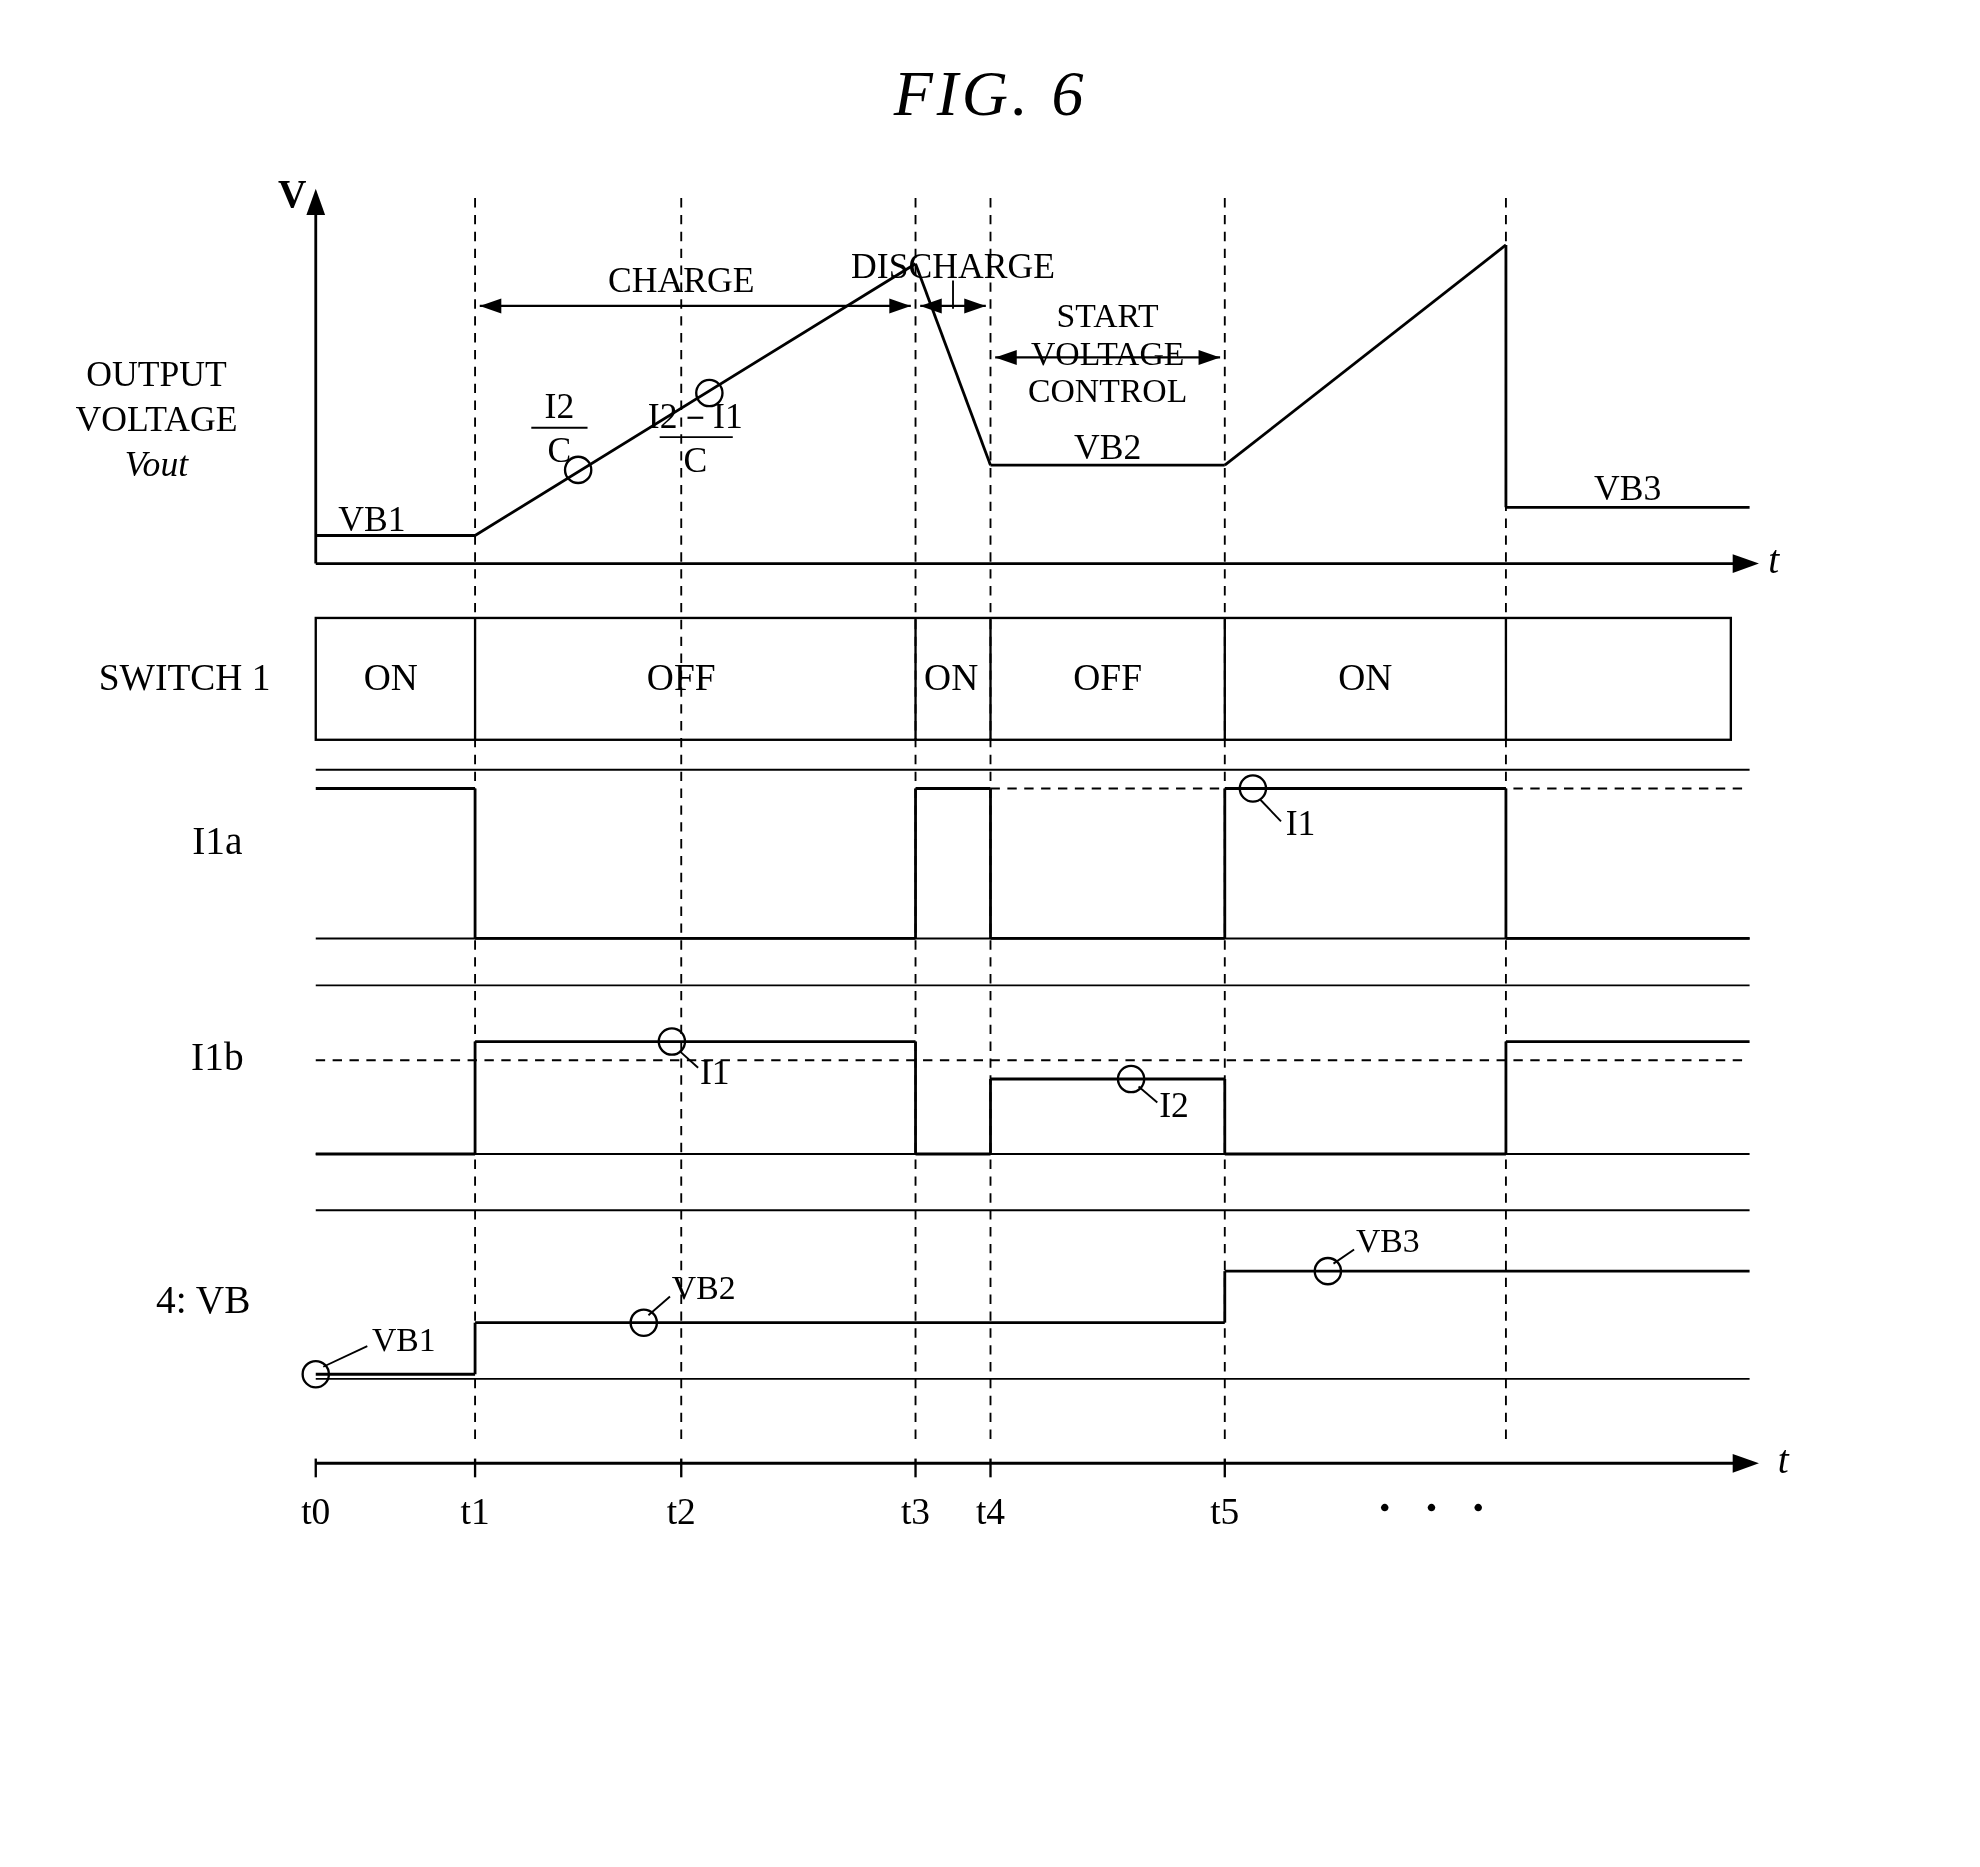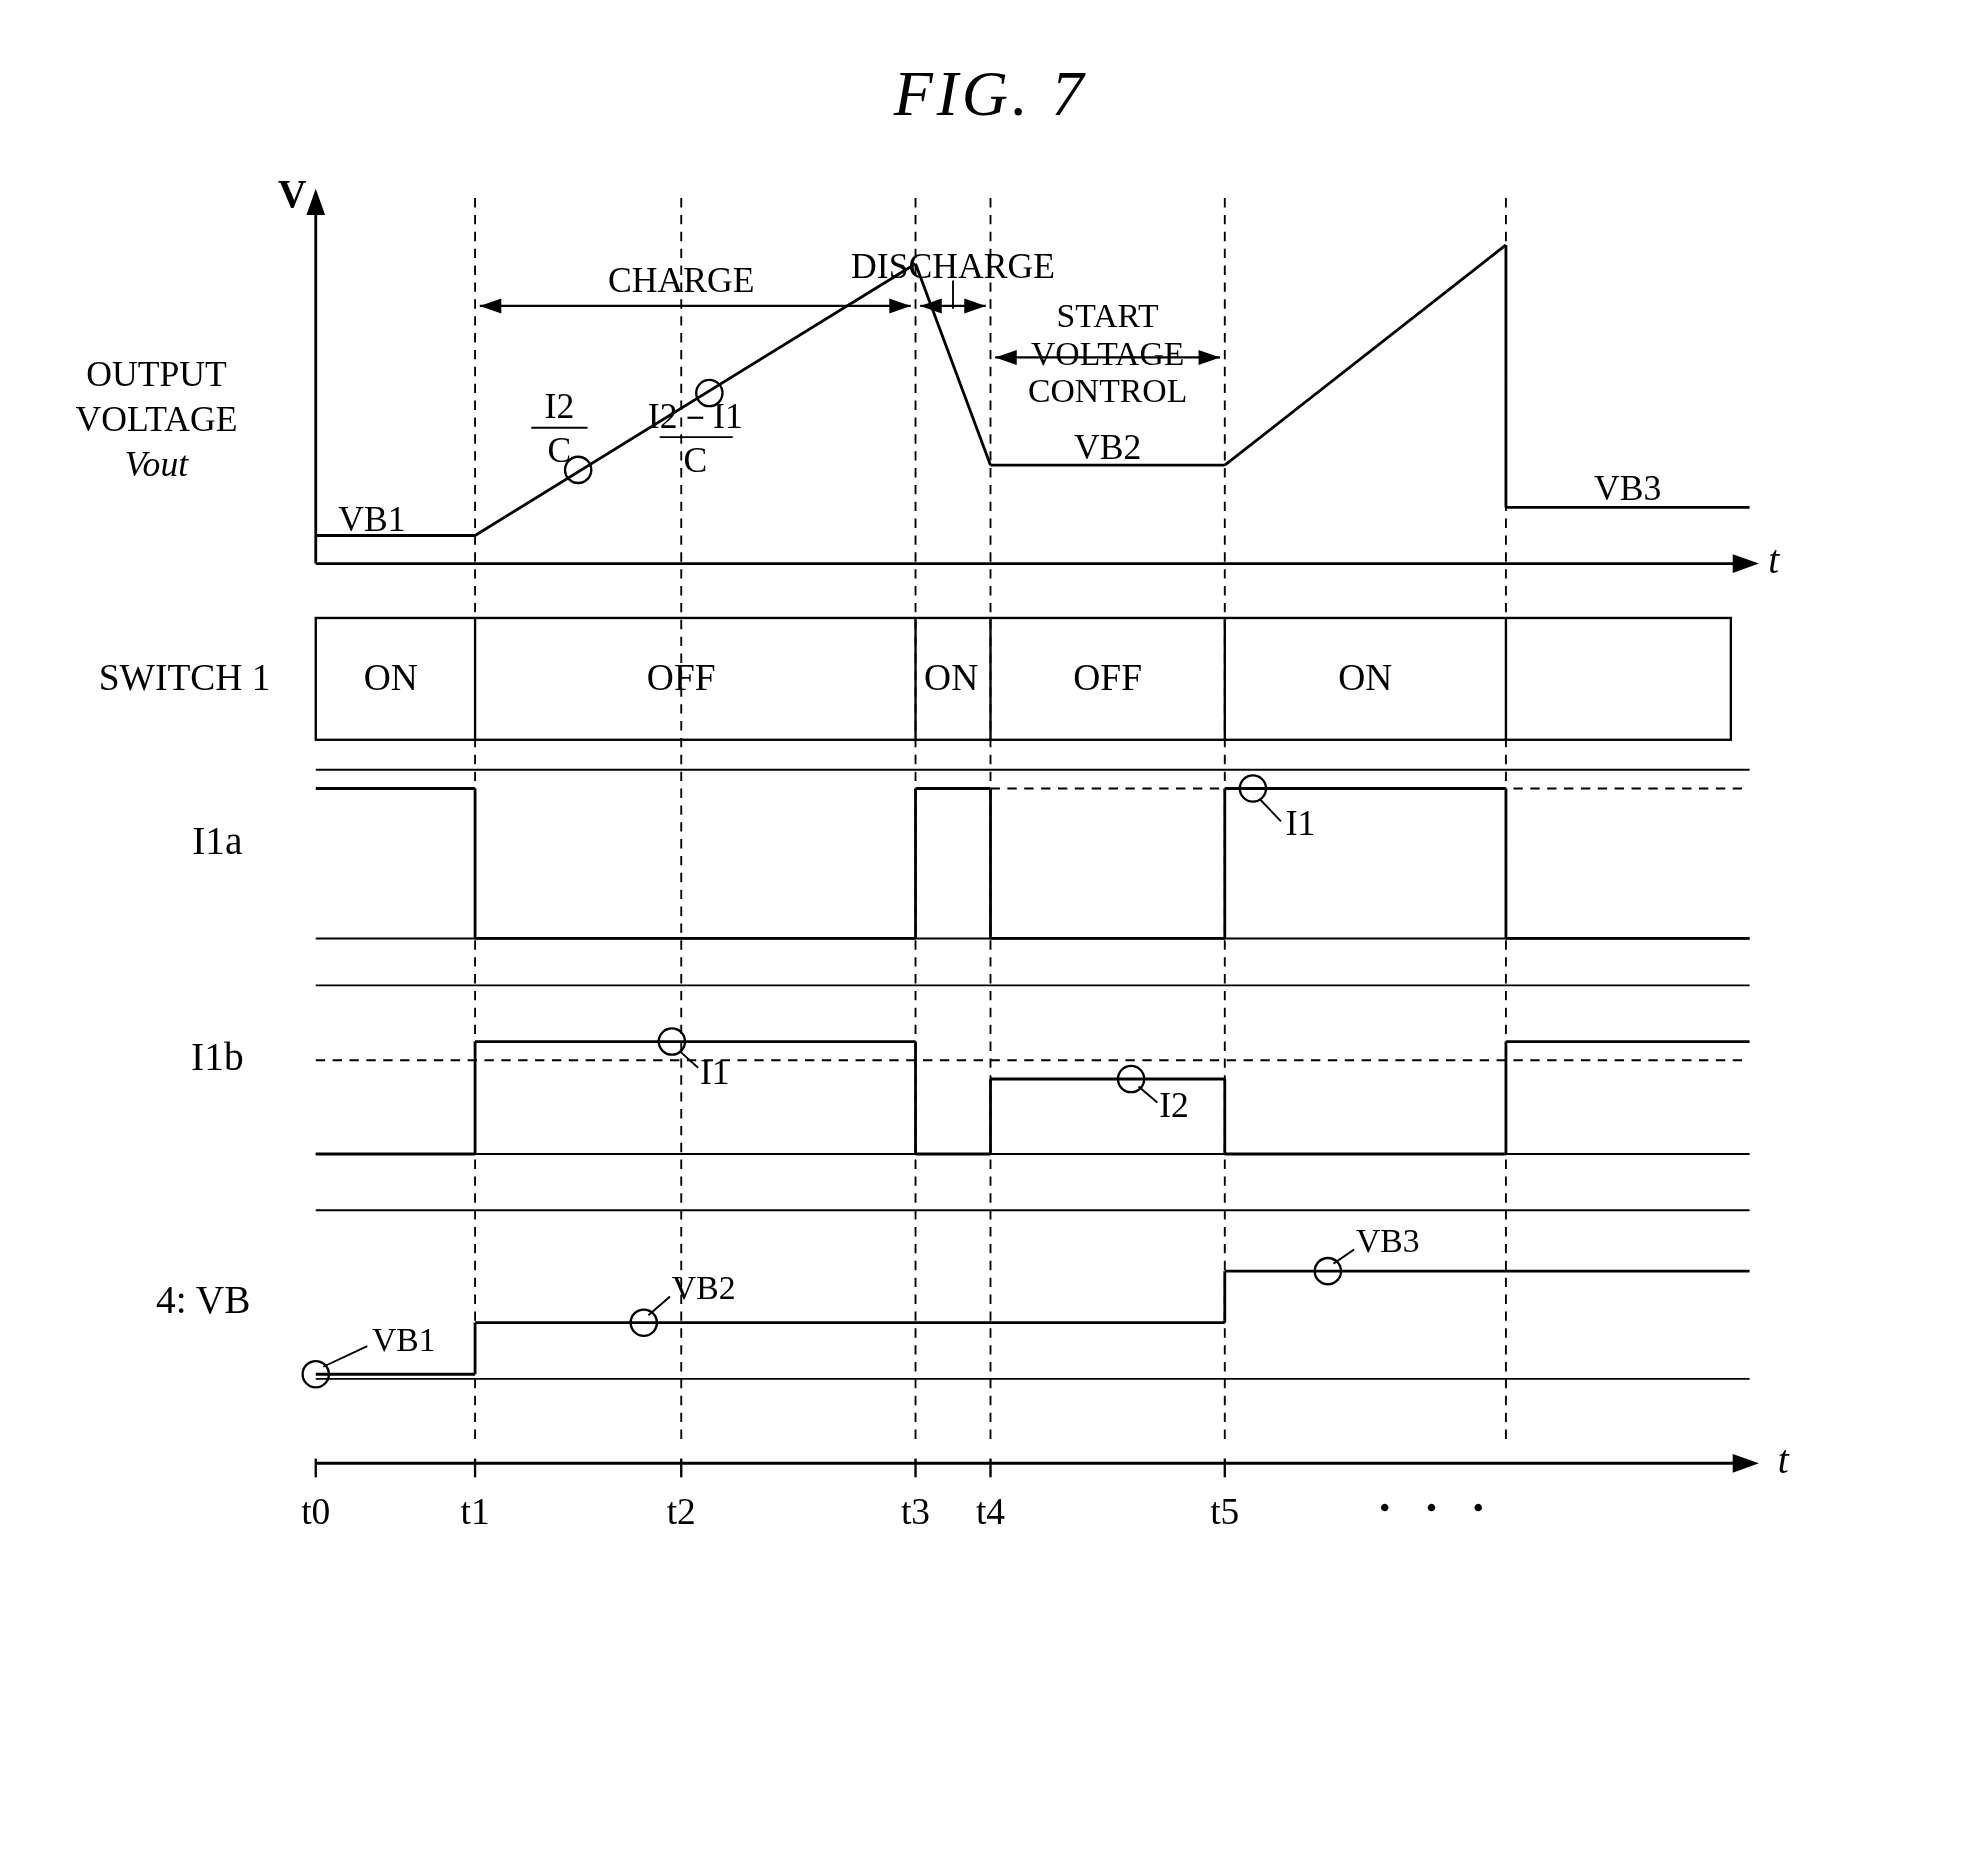--- a/index.html
+++ b/index.html
@@ -30,21 +30,21 @@
     }
 
     svg {
       width: 100%;
       height: 100%;
     }
   </style>
 </head>
 <body>
 
-<div class="page-title">FIG. 7</div>
+<div class="page-title">FIG. 6</div>
 
 <div class="diagram-container">
 <svg viewBox="0 0 1900 1750" xmlns="http://www.w3.org/2000/svg">
 
   <line x1="400" y1="30" x2="400" y2="1360" stroke="#000" stroke-width="2" stroke-dasharray="10,8"></line>
   <line x1="620" y1="30" x2="620" y2="1360" stroke="#000" stroke-width="2" stroke-dasharray="10,8"></line>
   <line x1="870" y1="30" x2="870" y2="1360" stroke="#000" stroke-width="2" stroke-dasharray="10,8"></line>
   <line x1="950" y1="30" x2="950" y2="1360" stroke="#000" stroke-width="2" stroke-dasharray="10,8"></line>
   <line x1="1200" y1="30" x2="1200" y2="1360" stroke="#000" stroke-width="2" stroke-dasharray="10,8"></line>
   <line x1="1500" y1="30" x2="1500" y2="1360" stroke="#000" stroke-width="2" stroke-dasharray="10,8"></line>

